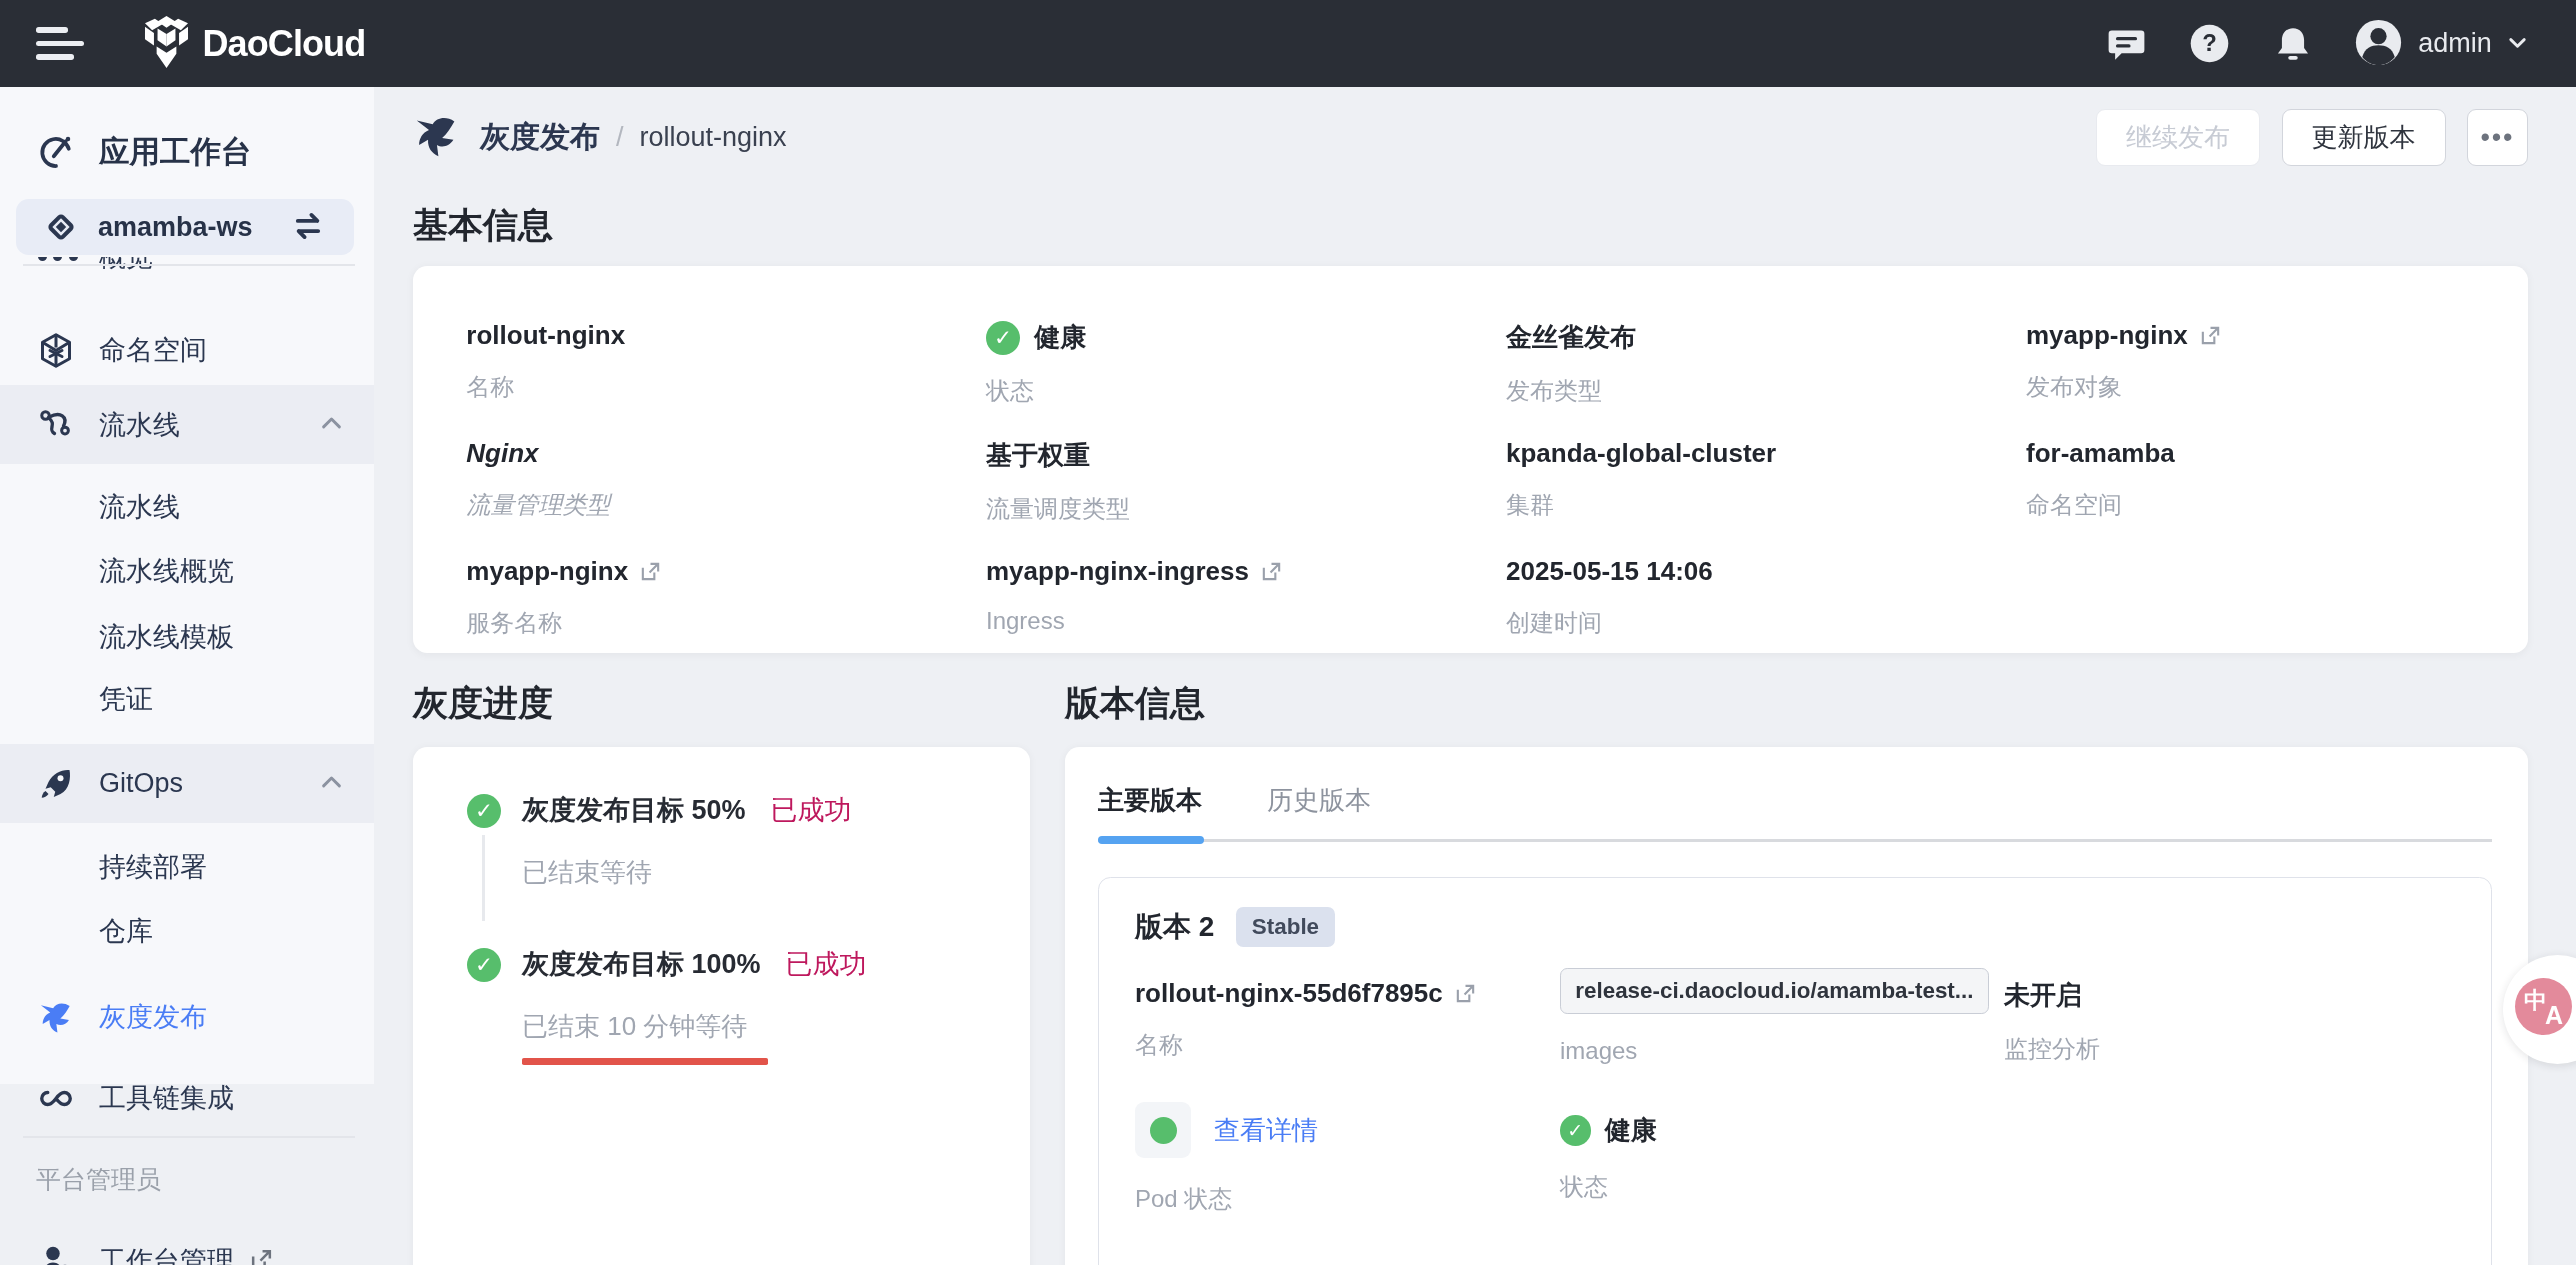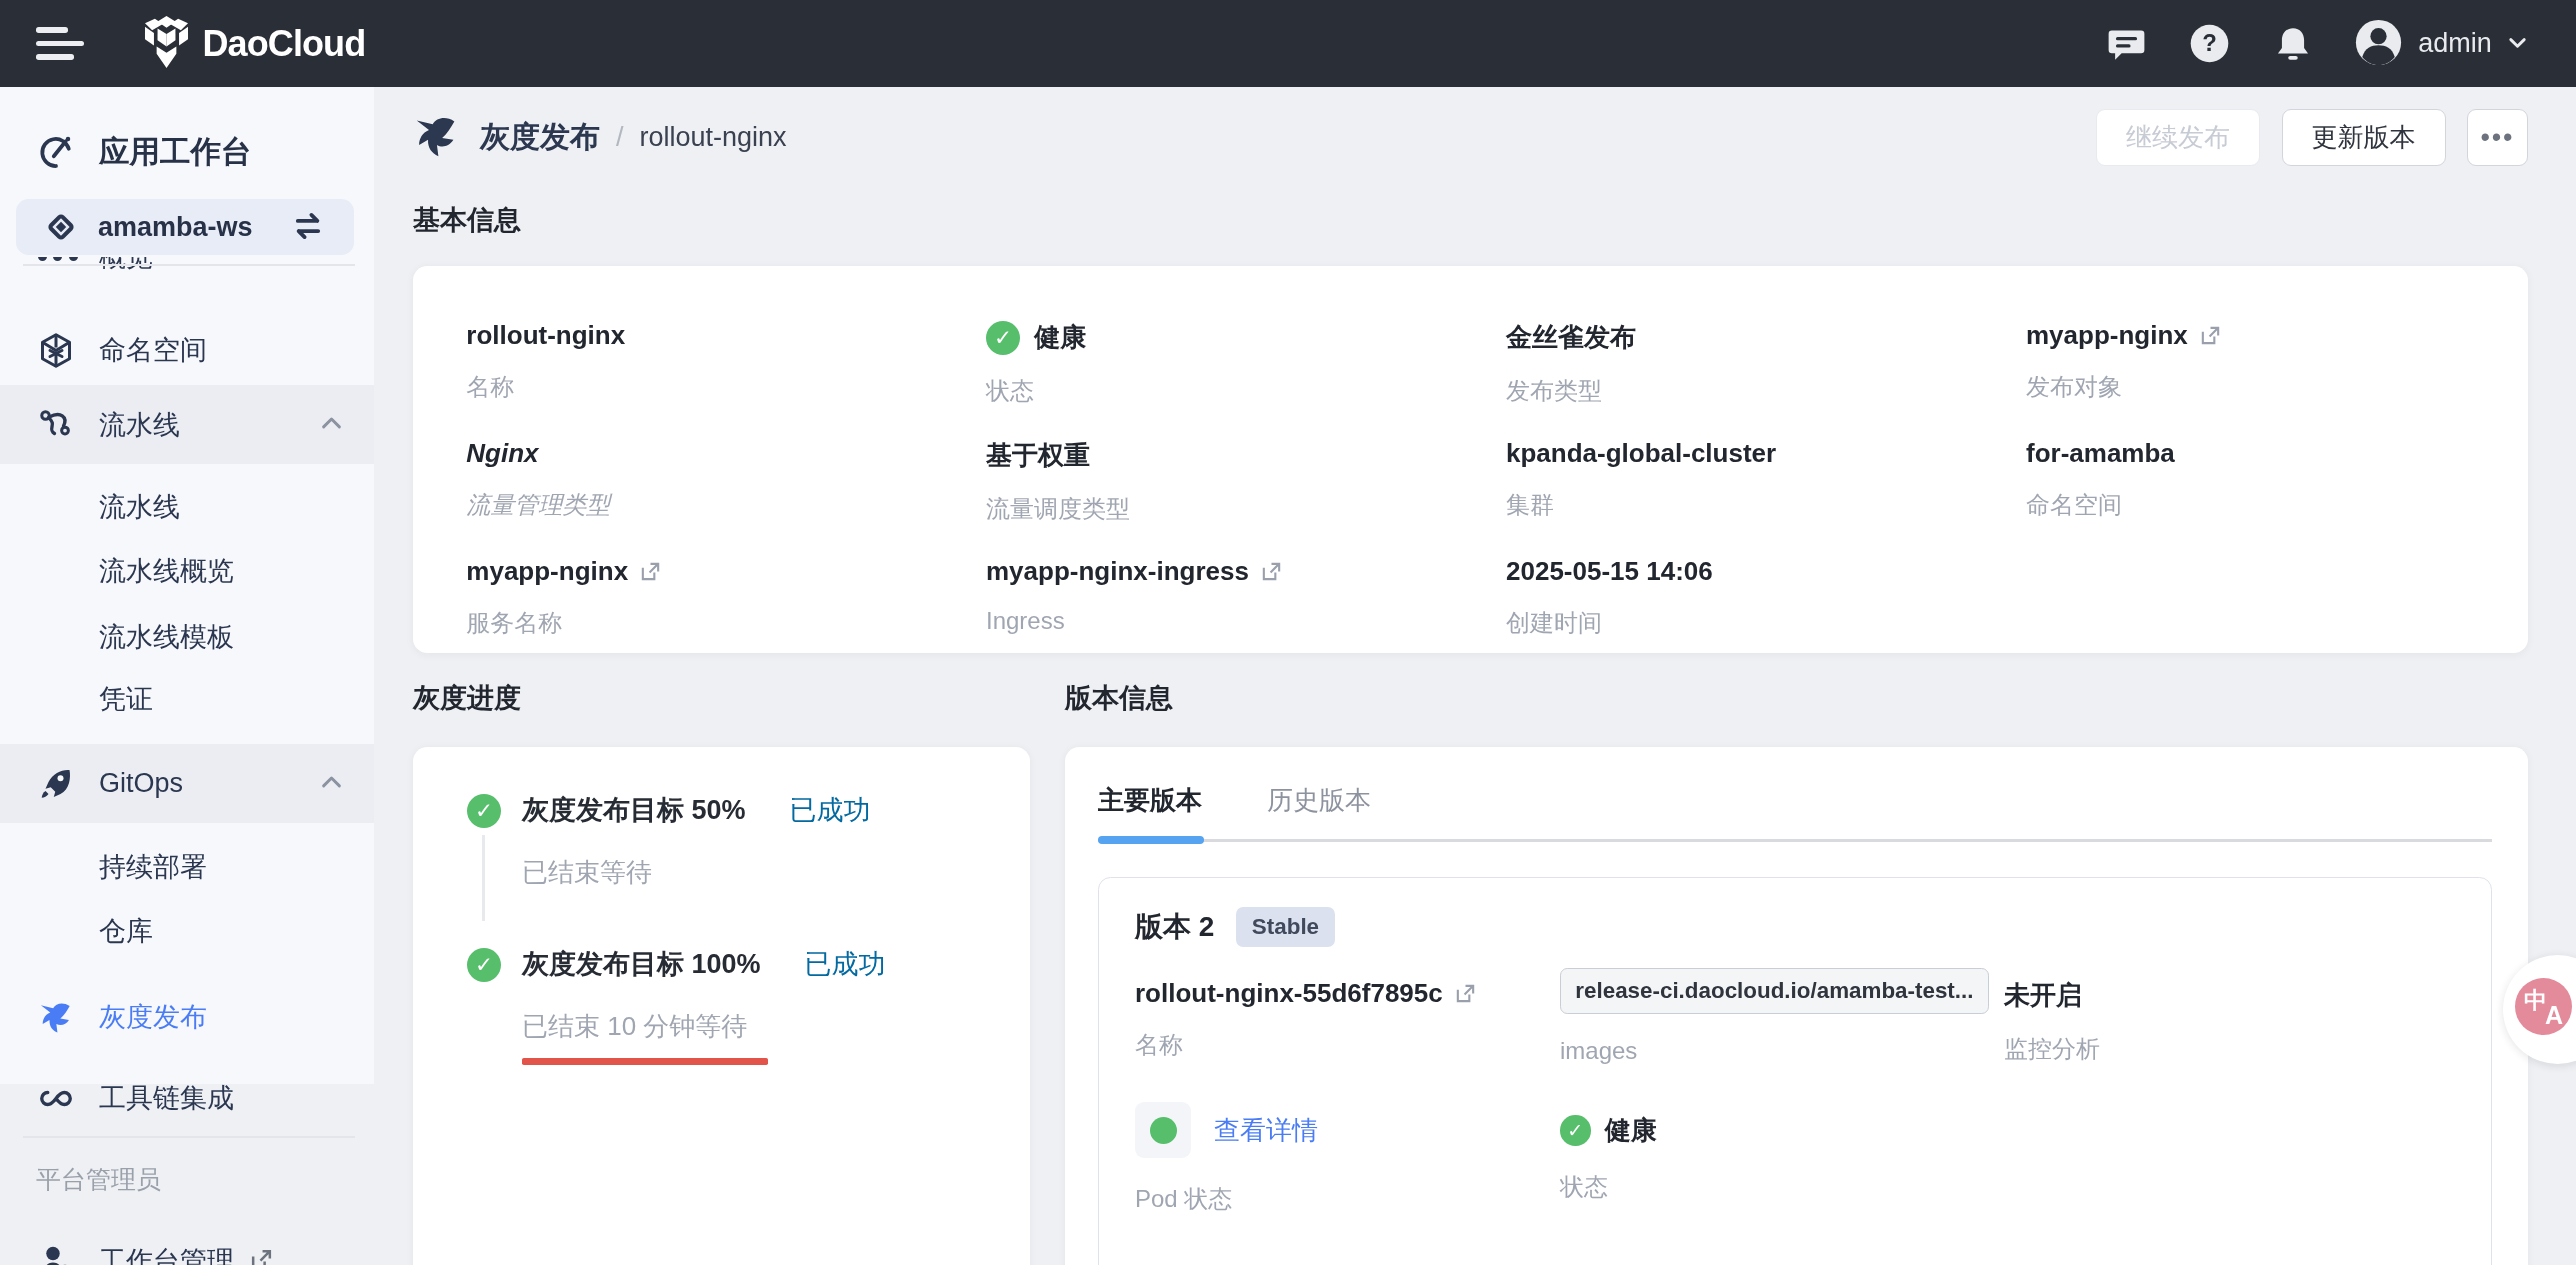--- a/index.html
+++ b/index.html
@@ -47,38 +47,38 @@
   .crumb { position:absolute; left:39px; top:19px; height:63px; display:flex; align-items:center; }
   .crumb .sect { font-size:30px; font-weight:700; color:#2c3750; margin-left:20px; }
   .crumb .slash { font-size:27px; color:#b3b7bf; margin:0 16px; }
   .crumb .cur { font-size:27px; color:#3a4150; }
   .head-actions { position:absolute; right:48px; top:21.5px; display:flex; align-items:center; }
   .btn { height:57px; background:#fff; border-radius:9px; font-size:26px; display:flex; align-items:center;
          justify-content:center; padding:0 29px; cursor:pointer; }
   .btn-disabled { border:1.8px solid #e8eaef; color:#c7cbd4; cursor:not-allowed; }
   .btn-normal { border:1.8px solid #d2d5dc; color:#2f343e; margin-left:21.5px; }
   .btn-more { border:1.8px solid #d2d5dc; color:#6d737e; width:61px; padding:0; margin-left:21.5px; font-size:27px; letter-spacing:1.8px; }
-  .sec-title { position:absolute; font-size:27px; font-weight:700; color:#22262e; }
+  .sec-title { position:absolute; font-size:35px; font-weight:700; color:#22262e; }
   .card { position:absolute; background:#fff; border-radius:14.3px; box-shadow:0 1.8px 9px rgba(31,35,41,.05); }
 
   
   .bi-grid { position:absolute; left:39px; top:18px; right:39px; bottom:0; }
   .bi-cell { position:absolute; width:502px; }
   .bi-val { font-size:26px; font-weight:700; color:#22262e; display:flex; align-items:center; white-space:nowrap; }
   .bi-label { font-size:24px; color:#a0a6b1; margin-top:20px; }
   .ext { margin-left:10.8px; display:inline-flex; }
   .checkc { width:34px; height:34px; border-radius:50%; background:#57be6c; color:#fff; display:inline-flex;
             align-items:center; justify-content:center; font-size:21.5px; font-weight:700; margin-right:14.3px; flex:0 0 auto; }
 
   
   .step { position:relative; padding-left:109px; }
   .step .dot { position:absolute; left:54px; top:1.8px; }
   .step-line { position:absolute; left:69px; top:43px; width:2.7px; height:86px; background:#e7e9ed; }
   .step-title { font-size:27px; font-weight:600; color:#272b33; display:flex; align-items:center; white-space:nowrap; }
-  .step-status { font-size:27px; color:#0369a1; margin-left:44px; font-weight:400; }
+  .step-status { font-size:27px; color:#be185d; margin-left:25px; font-weight:400; }
   .step-note { font-size:26px; color:#a0a6b1; margin-top:27px; display:inline-block; }
   .red-underline { width:246px; height:7.2px; background:#e2544a; border-radius:1.8px; margin-top:14.3px; }
 
   
   .tabs { position:absolute; left:33px; top:36px; display:flex; }
   .tab { font-size:26px; color:#8d939e; margin-right:65px; cursor:pointer; padding-bottom:23px; }
   .tab.active { color:#22262e; font-weight:700; }
   .tab-track { position:absolute; left:33px; top:92px; width:1394px; height:2.7px; background:#d8dade; }
   .tab-ink { position:absolute; left:33px; top:89px; width:106px; height:8px; border-radius:4.5px; background:#55a3f1; }
   .ver-card { position:absolute; left:33px; top:130px; width:1394px; height:458px; border:1.8px solid #dfe2ea; border-radius:12.5px; }

